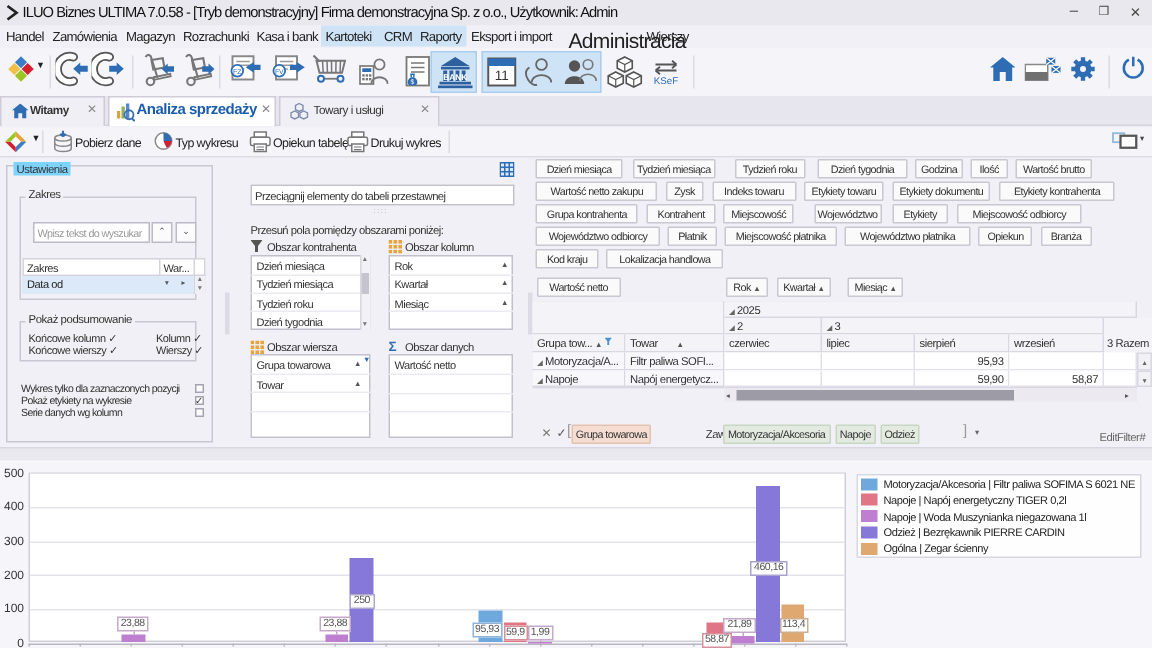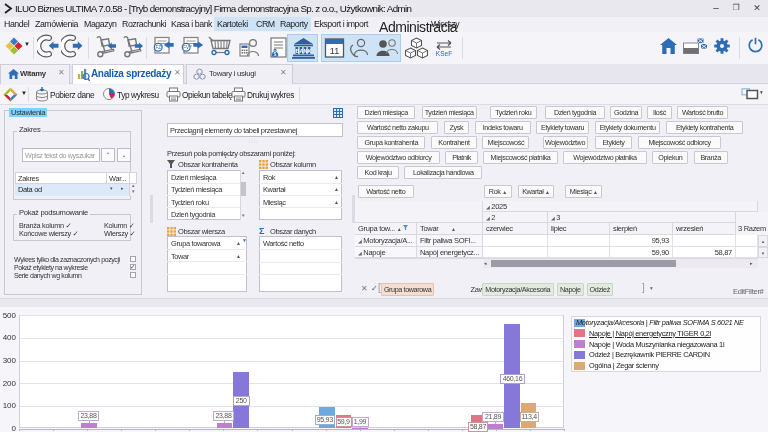--- a/index.html
+++ b/index.html
@@ -329,21 +329,21 @@
 <div class="tx" style="left:109px;top:174px;font-size:7.4px;letter-spacing:-0.3px;color:#333;">War...</div>
 <div class="abs" style="left:15px;top:184px;width:114px;height:12px;background:#dce9f8;"></div>
 <div class="tx" style="left:18px;top:185px;font-size:7.4px;letter-spacing:-0.3px;color:#222;">Data od</div>
 <div class="tx" style="left:110px;top:185px;font-size:5px;color:#555;">▾</div>
 <div class="tx" style="left:121px;top:185px;font-size:5px;color:#555;">▸</div>
 <div class="abs" style="left:130px;top:184px;width:7px;height:12px;background:#f0eff5;"></div>
 <div class="tx" style="left:131px;top:183px;font-size:4.5px;color:#777;">▲</div>
 <div class="tx" style="left:131px;top:189px;font-size:4.5px;color:#777;">▼</div>
 <div class="abs" style="left:13px;top:214px;width:118px;height:27px;border:1px solid #c9c7d2;"></div>
 <div class="tx" style="left:17px;top:208px;font-size:7.6px;letter-spacing:-0.3px;color:#333;background:#f1f0f6;padding:0 2px;">Pokaż podsumowanie</div>
-<div class="tx" style="left:19px;top:221px;font-size:7.3px;letter-spacing:-0.3px;color:#333;">Branża kolumn ✓</div>
+<div class="tx" style="left:19px;top:221px;font-size:7.3px;letter-spacing:-0.3px;color:#333;">Końcowe kolumn ✓</div>
 <div class="tx" style="left:19px;top:229px;font-size:7.3px;letter-spacing:-0.3px;color:#333;">Końcowe wierszy ✓</div>
 <div class="tx" style="left:104px;top:221px;font-size:7.3px;letter-spacing:-0.3px;color:#333;">Kolumn ✓</div>
 <div class="tx" style="left:104px;top:229px;font-size:7.3px;letter-spacing:-0.3px;color:#333;">Wierszy ✓</div>
 <div class="tx" style="left:14px;top:256px;font-size:7px;letter-spacing:-0.4px;color:#333;">Wykres tylko dla zaznaczonych pozycji</div>
 <div class="cb" style="left:130px;top:256px;"></div>
 <div class="tx" style="left:14px;top:264px;font-size:7px;letter-spacing:-0.4px;color:#333;">Pokaż etykiety na wykresie</div>
 <div class="cb" style="left:130px;top:264px;"></div>
 <div class="tx" style="left:130px;top:263px;font-size:6.5px;color:#333;">✓</div>
 <div class="tx" style="left:14px;top:272px;font-size:7px;letter-spacing:-0.4px;color:#333;">Serie danych wg kolumn</div>
 <div class="cb" style="left:130px;top:272px;"></div>
@@ -582,21 +582,21 @@
 <div class="lbl" style="left:233px;top:396px;width:16.5px;border-color:#b0a8cc;">250</div>
 <div class="lbl" style="left:315px;top:414.5px;width:19.5px;border-color:#8fb3d8;">95,93</div>
 <div class="lbl" style="left:335.5px;top:417px;width:16px;border-color:#d89098;">59,9</div>
 <div class="lbl" style="left:351.5px;top:416.5px;width:17px;border-color:#c5a8cc;">1,99</div>
 <div class="lbl" style="left:468px;top:421.5px;width:20px;border-color:#d89098;">58,87</div>
 <div class="lbl" style="left:482px;top:411.5px;width:22px;border-color:#c5a8cc;">21,89</div>
 <div class="lbl" style="left:500px;top:373.5px;width:25px;border-color:#a8a2cc;">460,16</div>
 <div class="lbl" style="left:519.5px;top:411.5px;width:19px;border-color:#ccae90;">113,4</div>
 <div class="abs" style="left:570.5px;top:316px;width:190.5px;height:55.5px;background:#fefefe;border:1px solid #d8d6e0;"></div>
 <div class="abs" style="left:573.5px;top:318.5px;width:11px;height:8px;background:#6fa8dc;"></div>
-<div class="tx" style="left:576px;top:318.0px;font-size:7.4px;letter-spacing:-0.3px;color:#222;font-style:italic;">Motoryzacja/Akcesoria | Filtr paliwa SOFIMA S 6021 NE</div>
+<div class="tx" style="left:589px;top:318.0px;font-size:7.4px;letter-spacing:-0.3px;color:#222;">Motoryzacja/Akcesoria | Filtr paliwa SOFIMA S 6021 NE</div>
 <div class="abs" style="left:573.5px;top:329.3px;width:11px;height:8px;background:#e07585;"></div>
-<div class="tx" style="left:589px;top:328.8px;font-size:7.4px;letter-spacing:-0.3px;color:#222;text-decoration:underline;">Napoje | Napój energetyczny TIGER 0,2l</div>
+<div class="tx" style="left:589px;top:328.8px;font-size:7.4px;letter-spacing:-0.3px;color:#222;">Napoje | Napój energetyczny TIGER 0,2l</div>
 <div class="abs" style="left:573.5px;top:340.1px;width:11px;height:8px;background:#bf7fd0;"></div>
 <div class="tx" style="left:589px;top:339.6px;font-size:7.4px;letter-spacing:-0.3px;color:#222;">Napoje | Woda Muszynianka niegazowana 1l</div>
 <div class="abs" style="left:573.5px;top:350.9px;width:11px;height:8px;background:#8678d8;"></div>
 <div class="tx" style="left:589px;top:350.4px;font-size:7.4px;letter-spacing:-0.3px;color:#222;">Odzież | Bezrękawnik PIERRE CARDIN</div>
 <div class="abs" style="left:573.5px;top:361.7px;width:11px;height:8px;background:#dfa870;"></div>
 <div class="tx" style="left:589px;top:361.2px;font-size:7.4px;letter-spacing:-0.3px;color:#222;">Ogólna | Zegar ścienny</div>
 
 </body></html>

